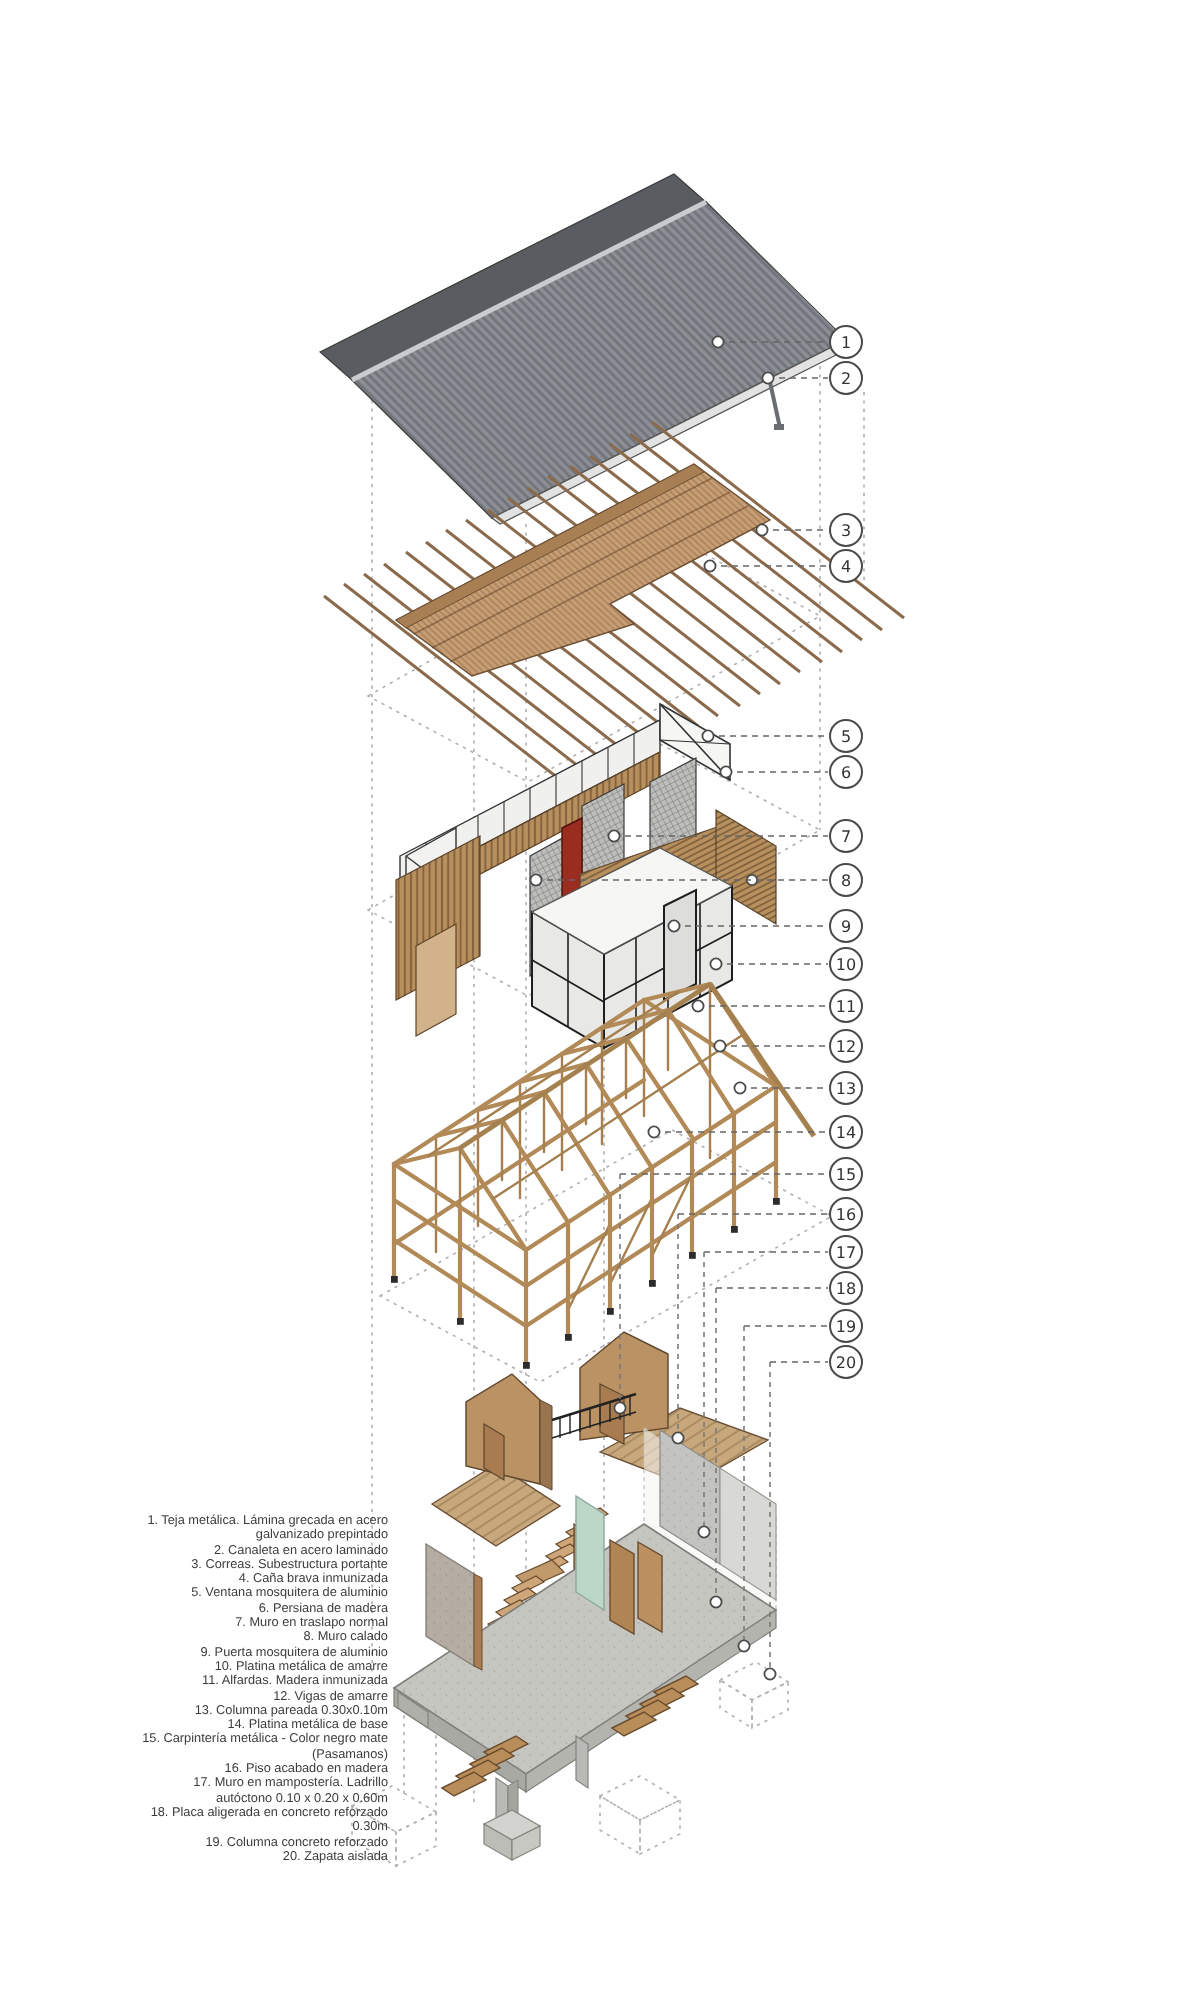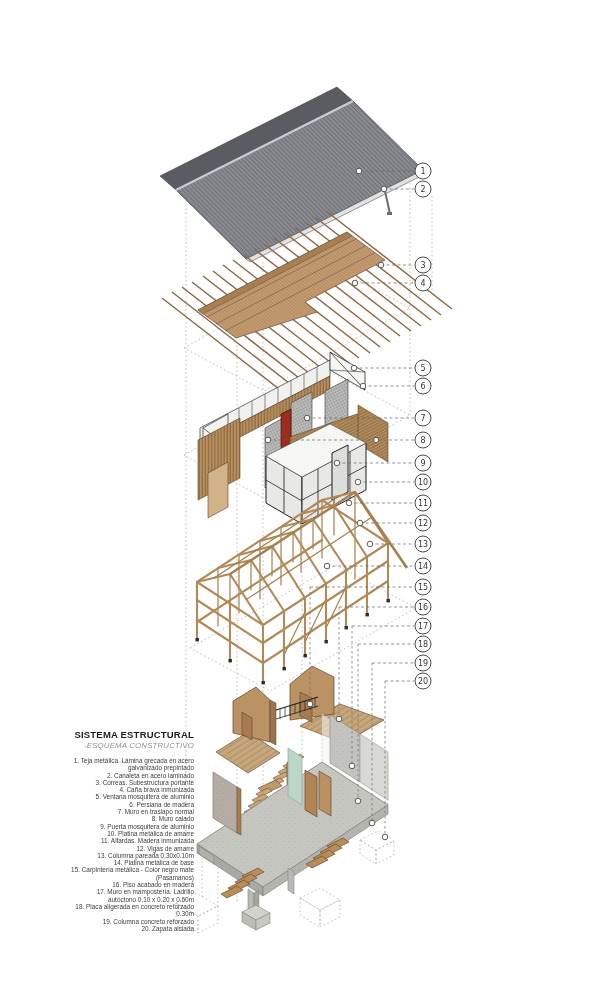--- a/index.html
+++ b/index.html
@@ -483,24 +483,20 @@
         <g>
           <line x1="385" y1="681" x2="414" y2="681" class="leader"></line>
           <line x1="385" y1="681" x2="385" y2="837" class="vleader"></line>
           <circle cx="385" cy="837" r="2.8" class="dot"></circle>
           <circle cx="423" cy="681" r="8" class="ccirc"></circle>
           <text x="423" y="683.8" class="cnum">20</text>
         </g>
       </g>
 </svg>
 
-<div class="titleblock">
-  <div class="t">SISTEMA ESTRUCTURAL</div>
-  <div class="s">-ESQUEMA CONSTRUCTIVO</div>
-</div>
 <div class="legend" id="legend">
       <div class="li">1. Teja metálica. Lámina grecada en acero galvanizado prepintado</div>
       <div class="li">2. Canaleta en acero laminado</div>
       <div class="li">3. Correas. Subestructura portante</div>
       <div class="li">4. Caña brava inmunizada</div>
       <div class="li">5. Ventana mosquitera de aluminio</div>
       <div class="li">6. Persiana de madera</div>
       <div class="li">7. Muro en traslapo normal</div>
       <div class="li">8. Muro calado</div>
       <div class="li">9. Puerta mosquitera de aluminio</div>

